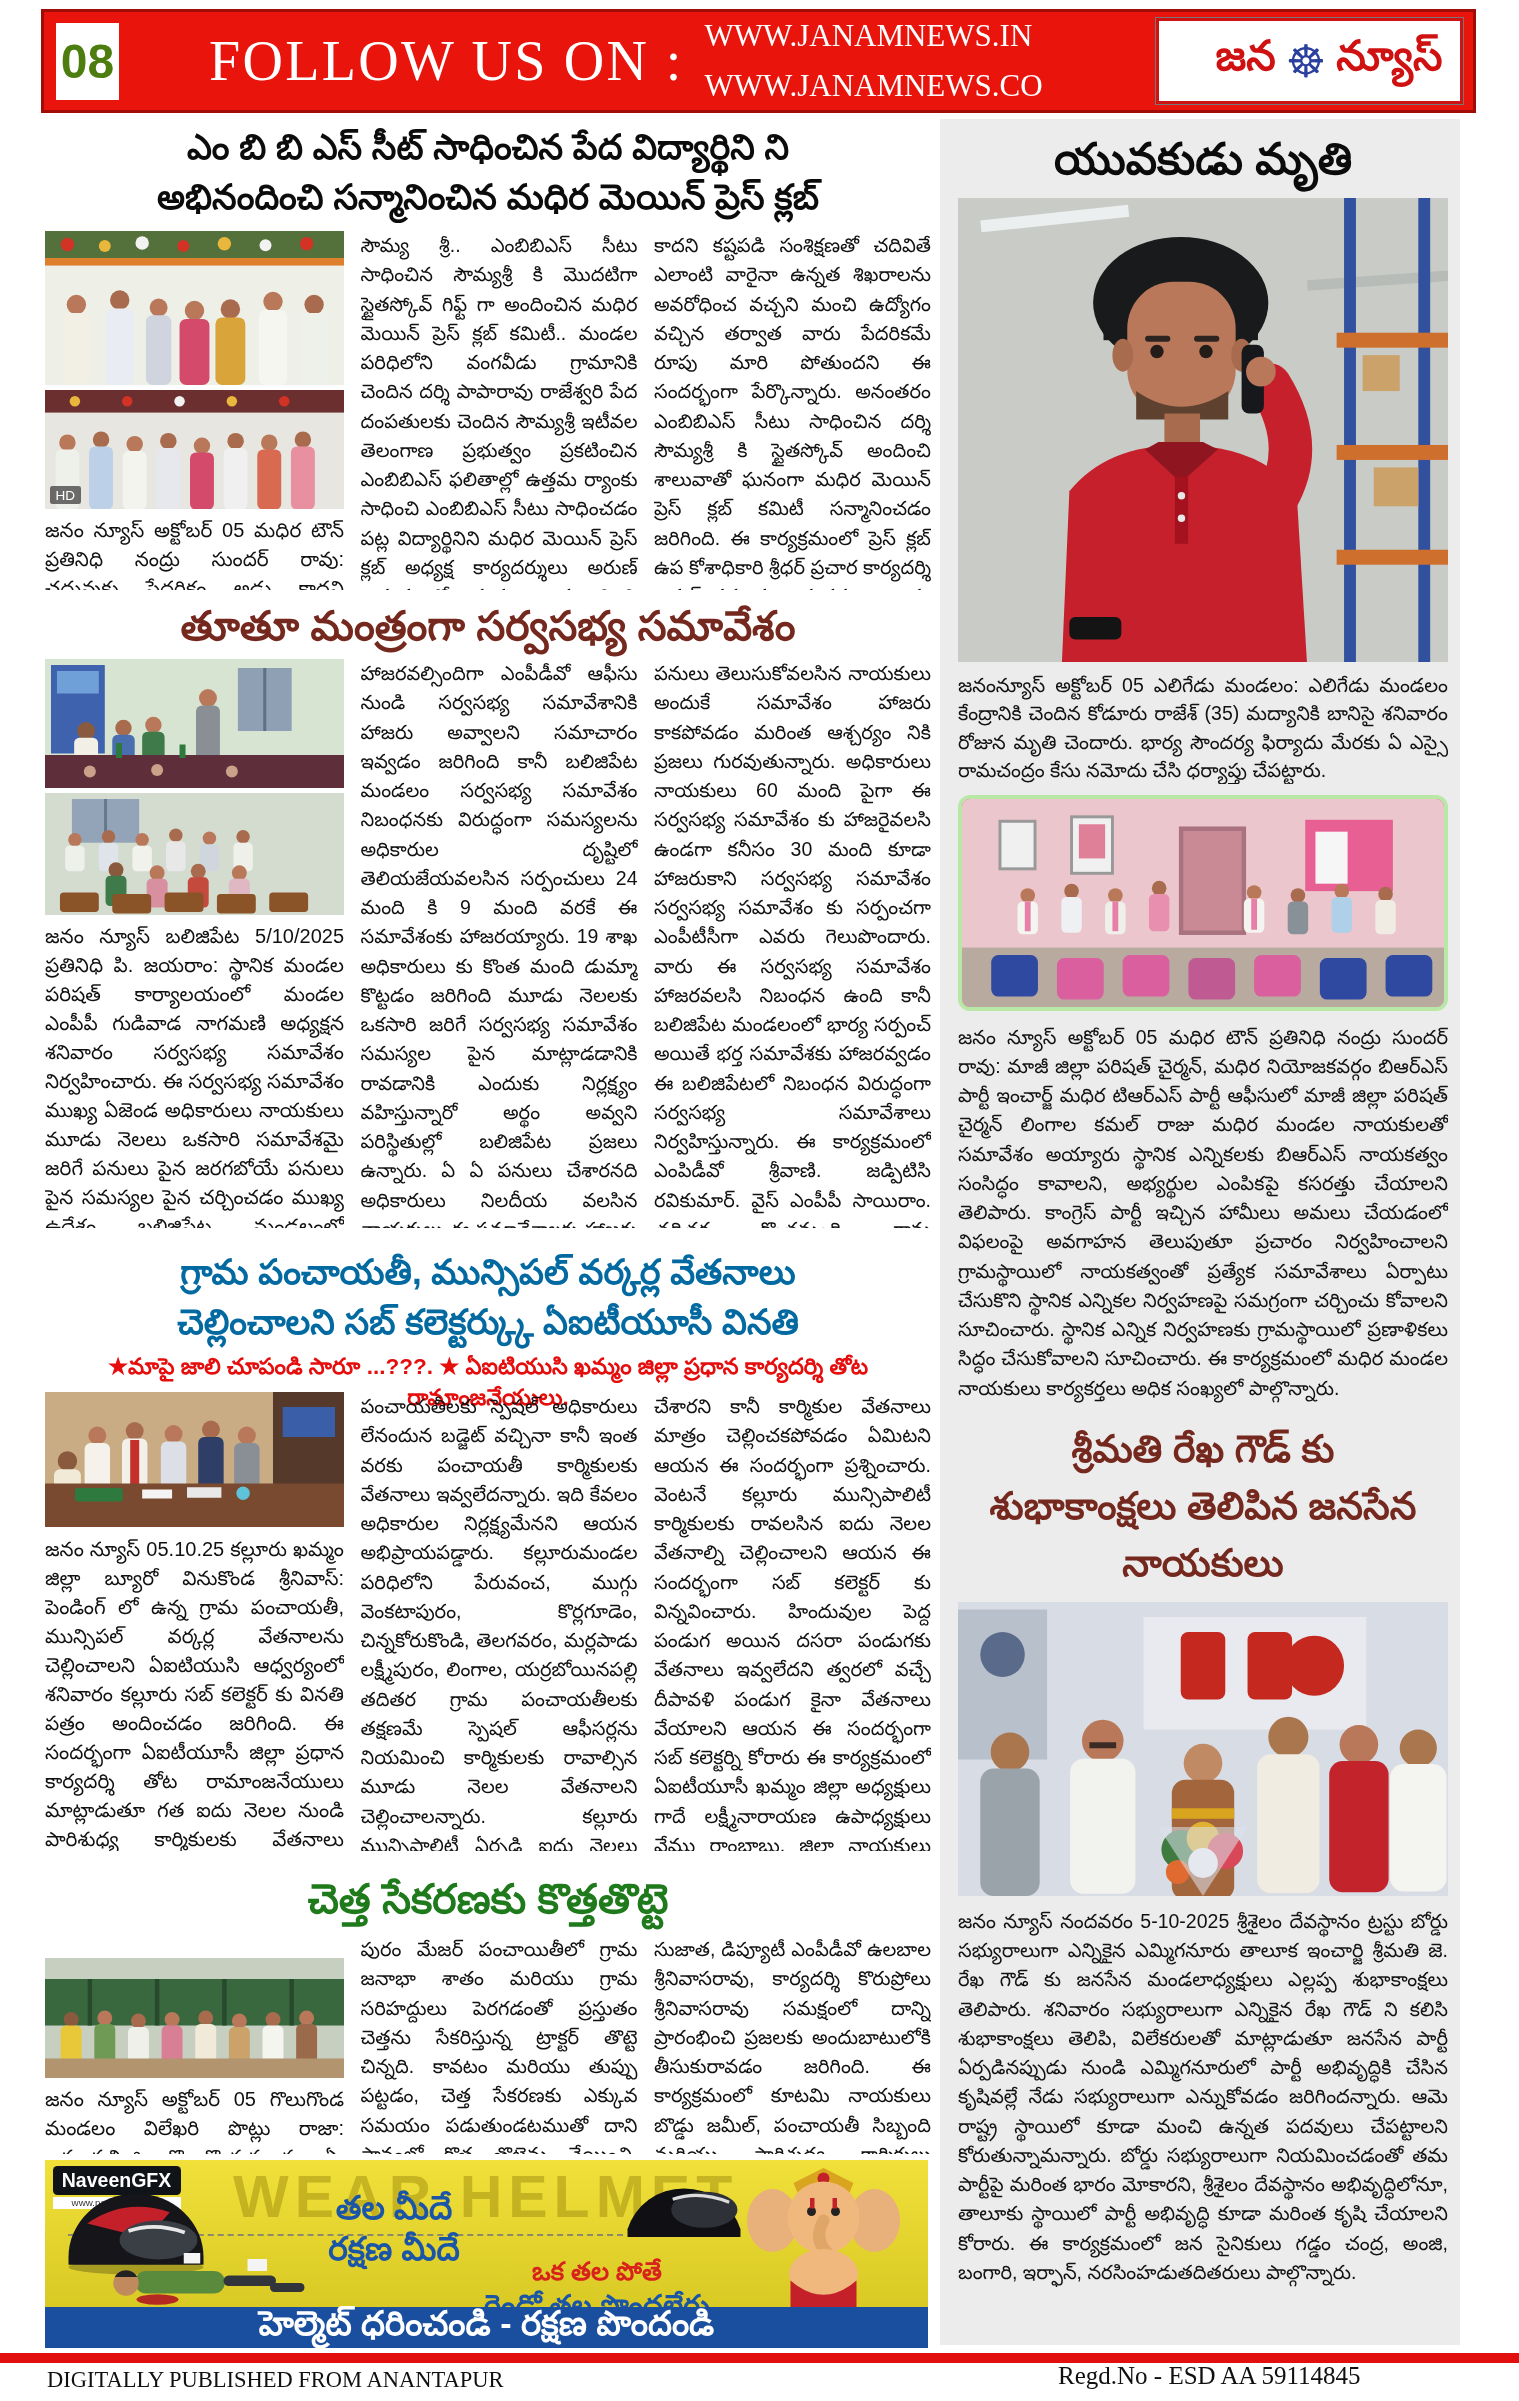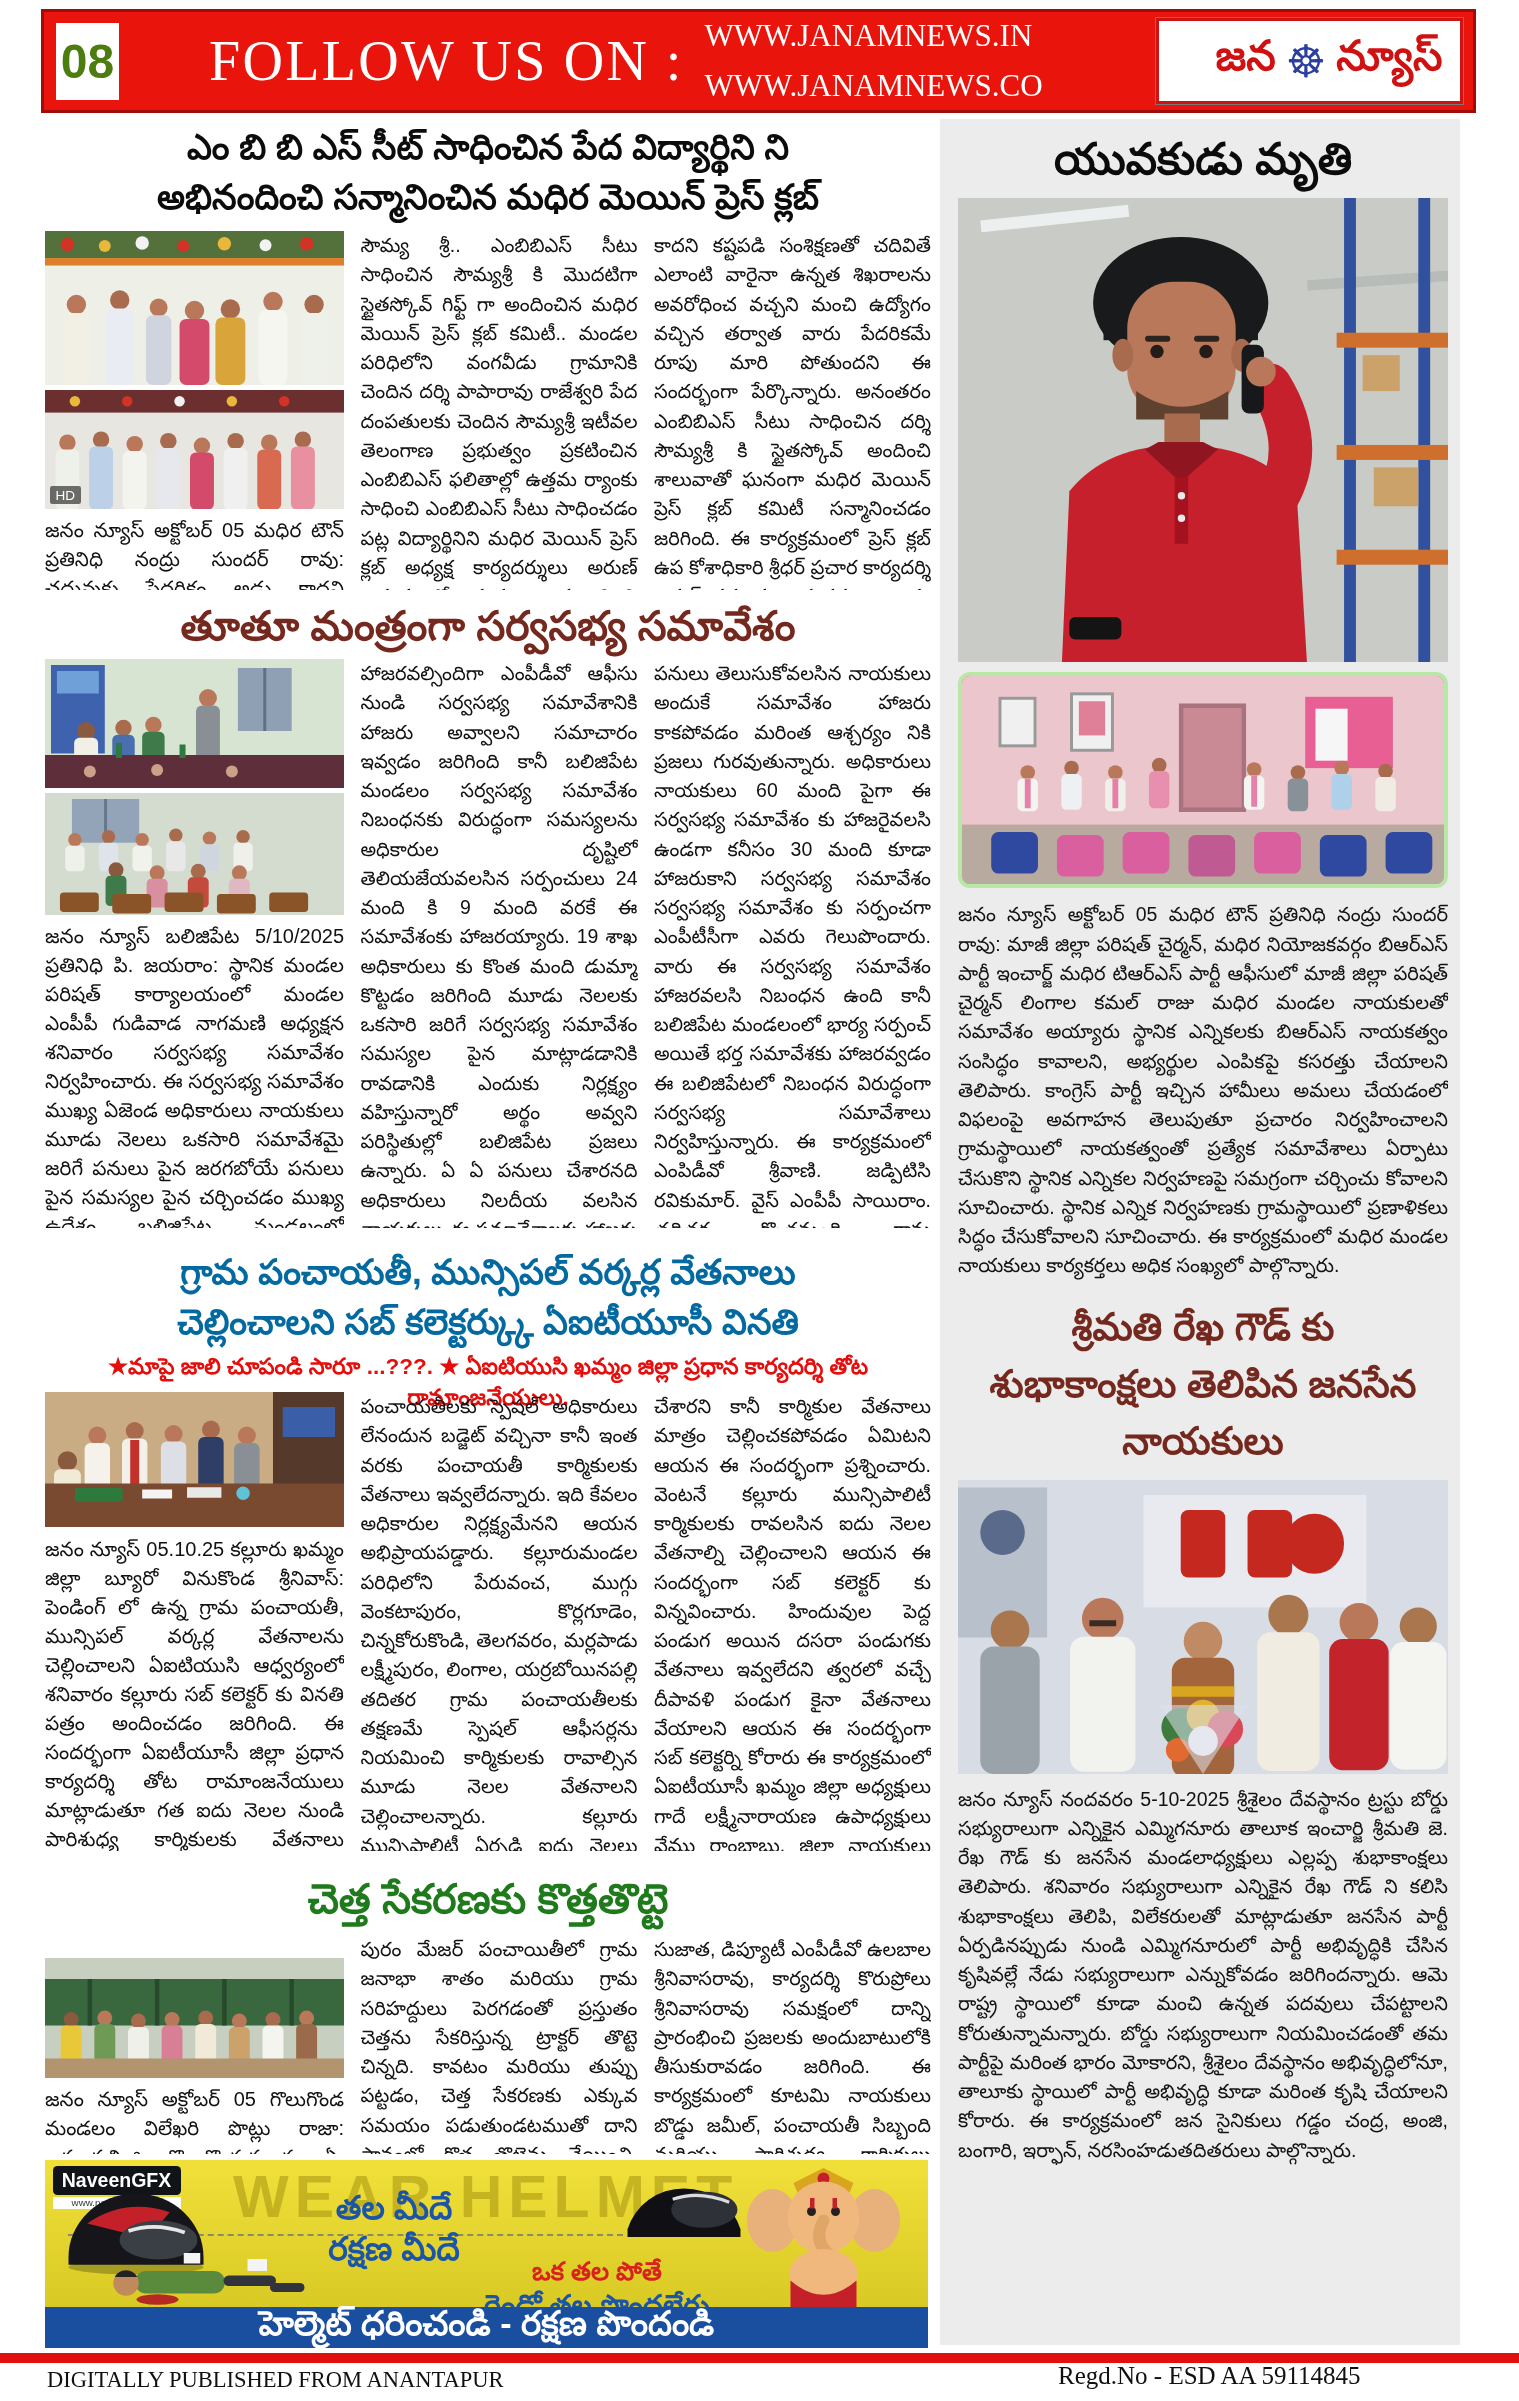--- a/index.html
+++ b/index.html
@@ -459,20 +459,21 @@
         <rect x="292" y="372" width="18" height="90" fill="#a3121e"></rect>
           <circle cx="301" cy="398" r="5" fill="#e8e8e8"></circle>
           <circle cx="301" cy="428" r="5" fill="#e8e8e8"></circle>
         <path d="M430 400 Q470 330 420 250" stroke="#c6202c" stroke-width="58" fill="none" stroke-linecap="round"></path>
         <rect x="382" y="196" width="30" height="92" rx="10" fill="#17181c"></rect>
         <circle cx="408" cy="232" r="20" fill="#b9785a"></circle>
         <rect x="150" y="560" width="70" height="30" rx="8" fill="#141414"></rect>
       </svg>
     </div>
 
+    <div class="caption" style="margin-top:9px;">జనంన్యూస్ అక్టోబర్ 05 ఎలిగేడు మండలం: ఎలిగేడు మండలం కేంద్రానికి చెందిన కోడూరు రాజేశ్ (35) మద్యానికి బానిసై శనివారం రోజున మృతి చెందారు. భార్య సౌందర్య ఫిర్యాదు మేరకు ఏ ఎస్సై రామచంద్రం కేసు నమోదు చేసి ధర్యాప్తు చేపట్టారు.</div>
 
 
     <div class="photo" style="height:216px;margin-top:10.5px;border:4.5px solid #b9e8a6;border-radius:12px;box-sizing:border-box;">
       <svg viewBox="0 0 660 280" preserveAspectRatio="none">
         <rect width="660" height="280" fill="#ecc6cd"></rect>
         <rect y="200" width="660" height="80" fill="#b9aaa0"></rect>
         <rect x="300" y="40" width="86" height="140" fill="#c98a96" stroke="#a8727e" stroke-width="6"></rect>
         <rect x="150" y="24" width="56" height="76" fill="#f0f0f0" stroke="#999" stroke-width="4"></rect>
           <rect x="160" y="34" width="36" height="46" fill="#e08098"></rect>
         <rect x="470" y="28" width="120" height="96" fill="#e75f93"></rect>

